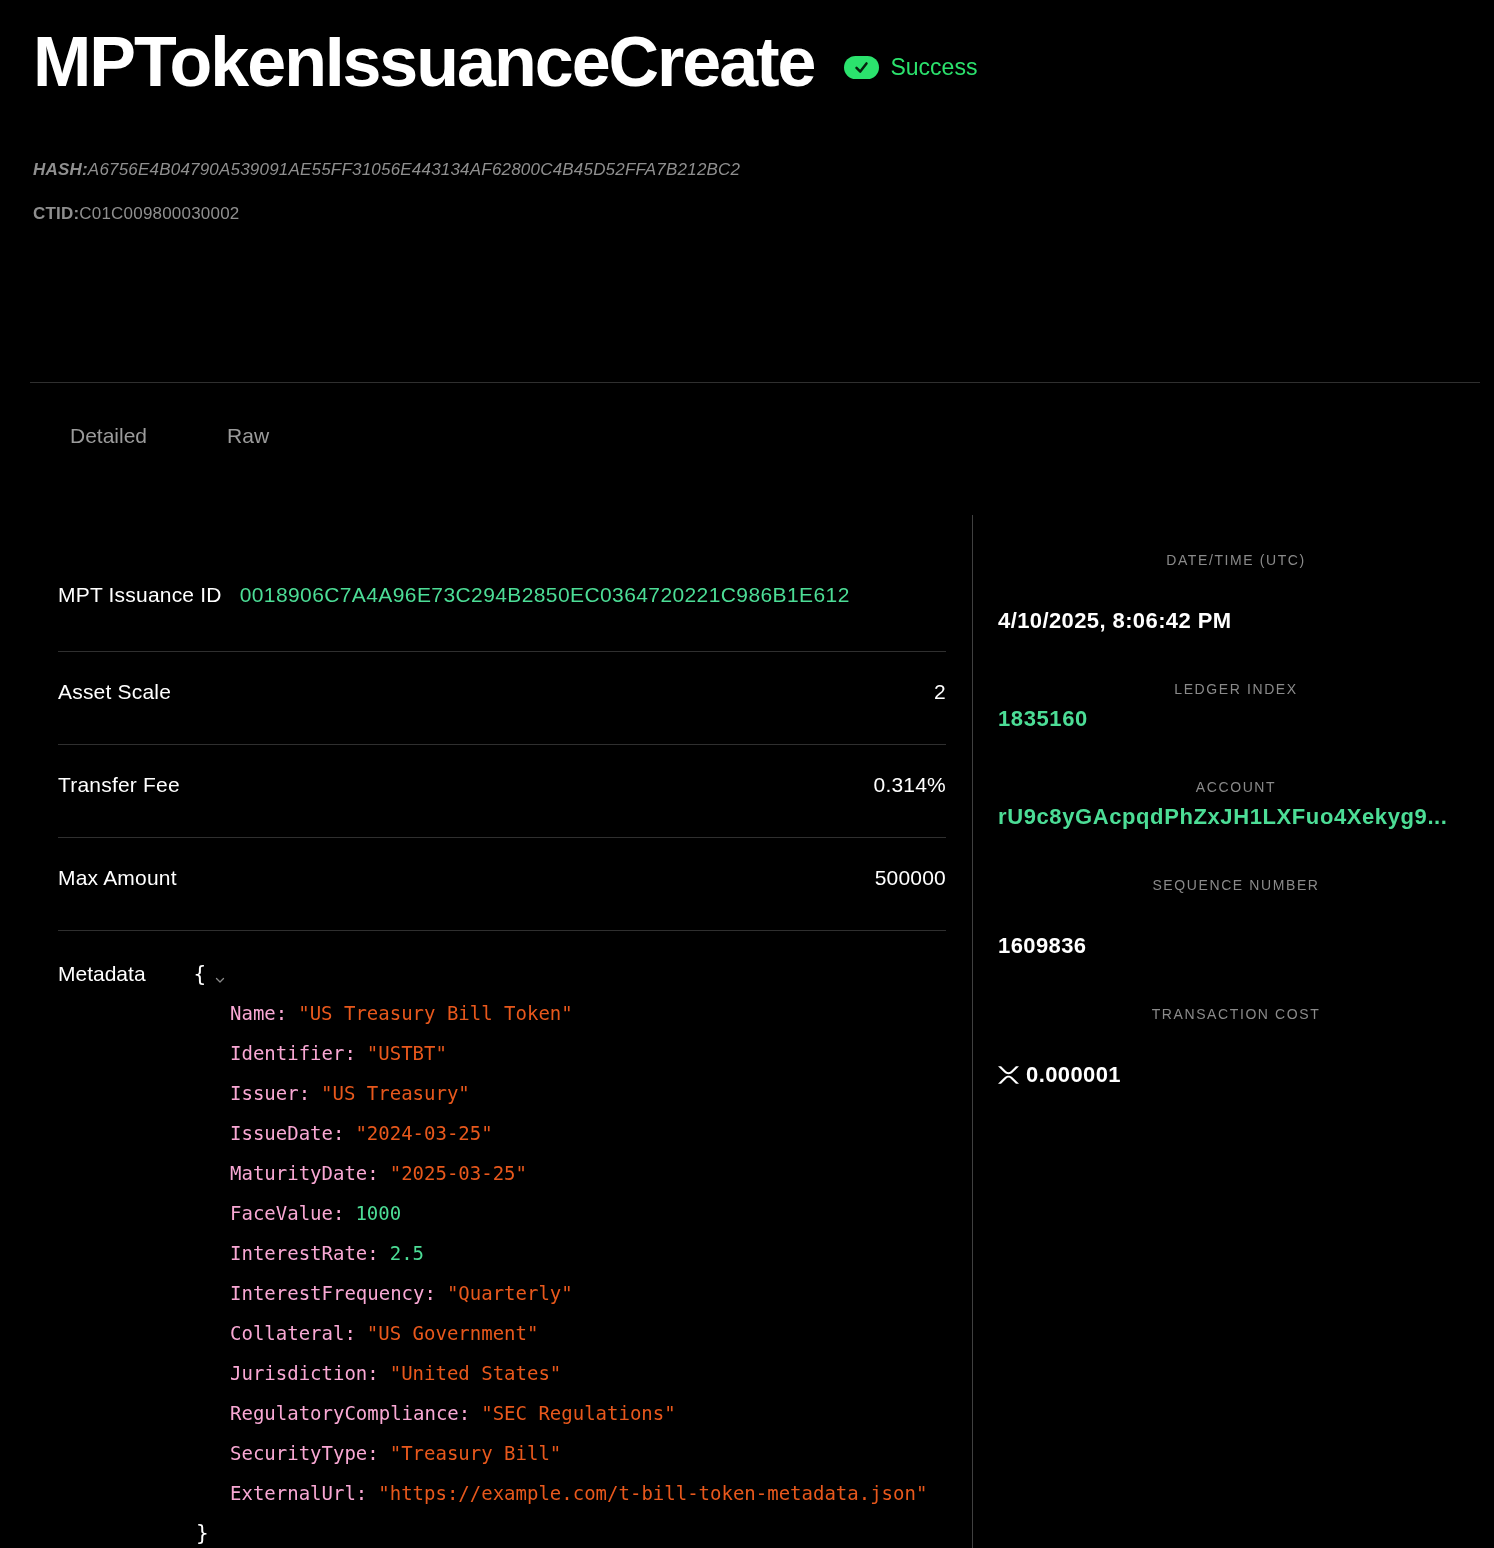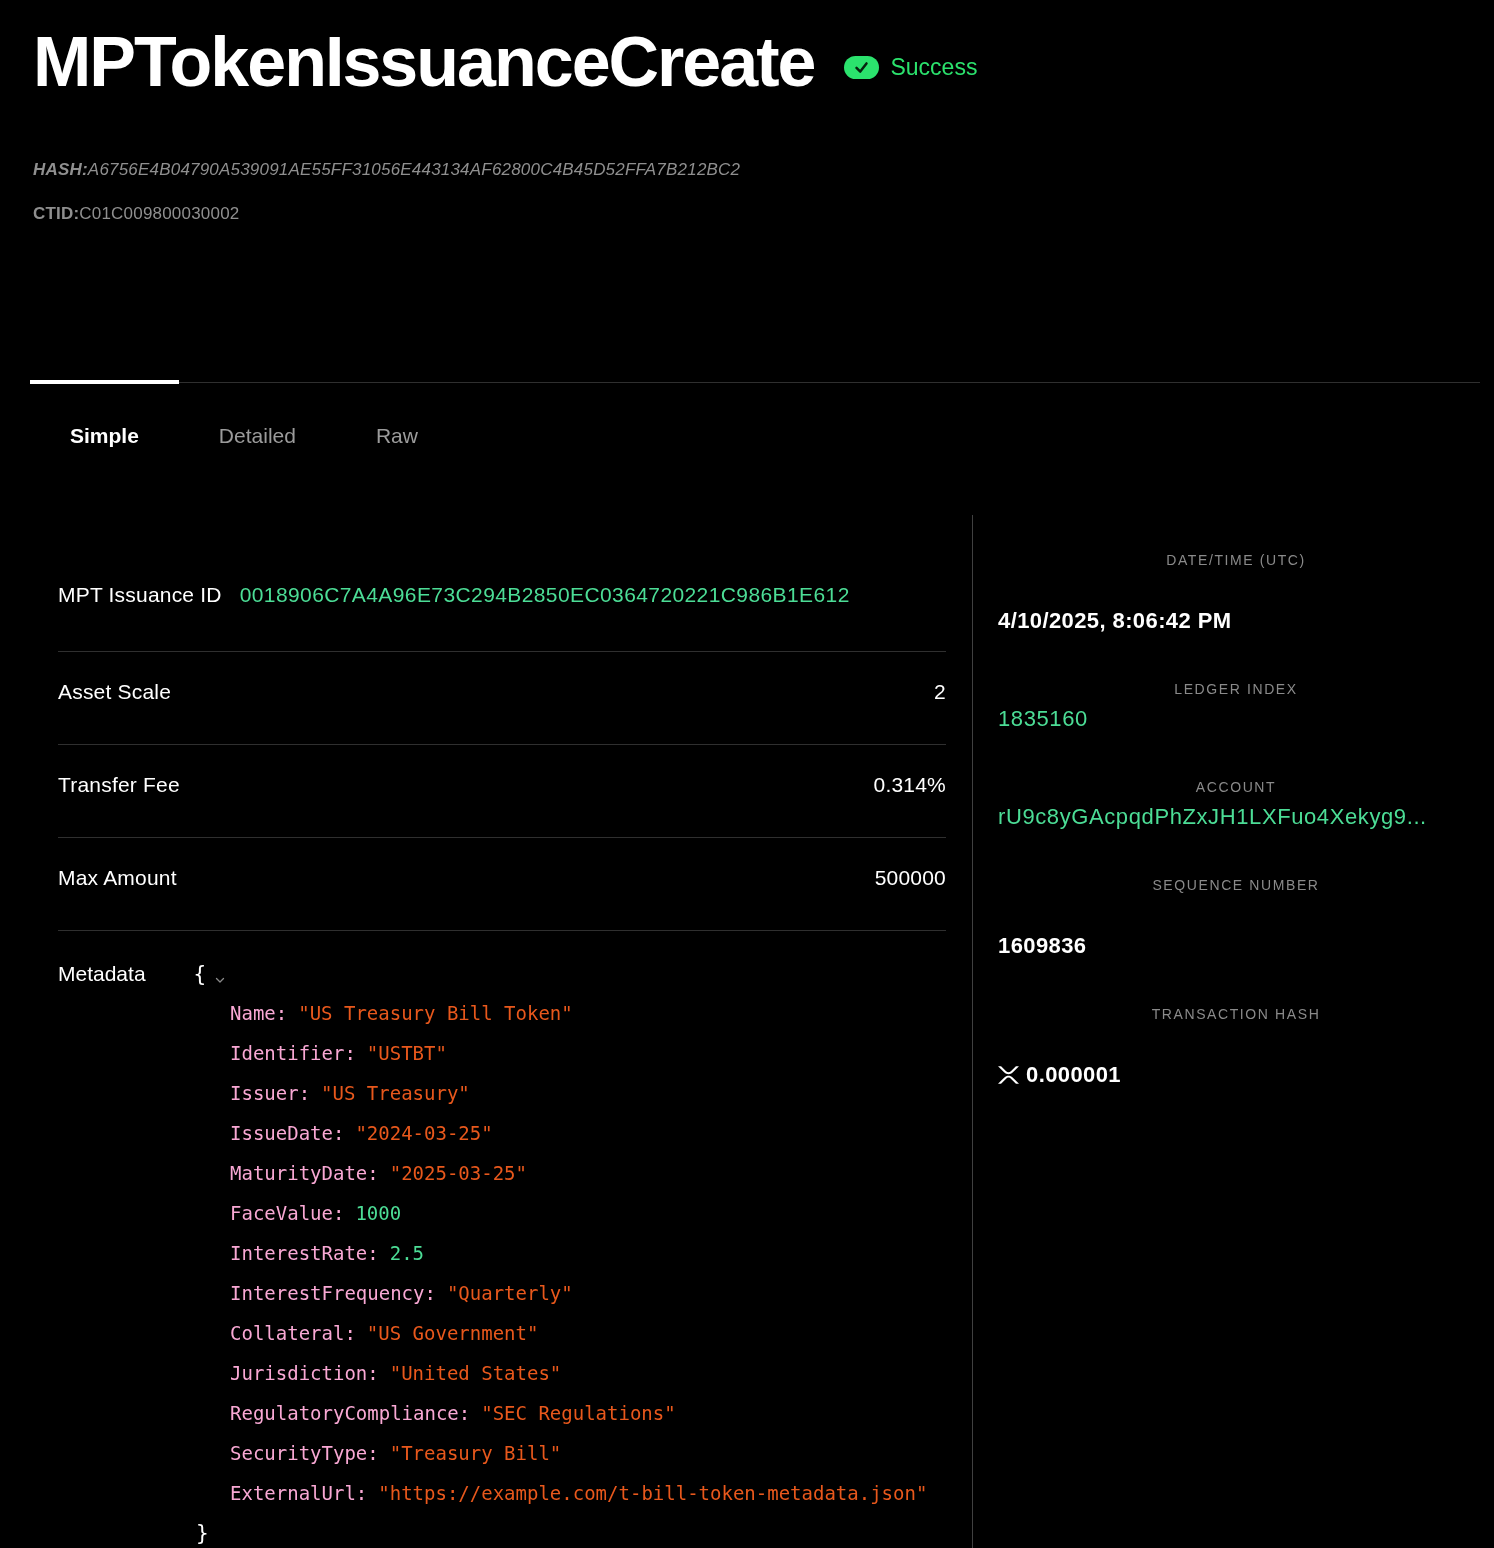--- a/index.html
+++ b/index.html
@@ -55,21 +55,21 @@
   .v { margin-left:11px; }
   .v-str { color:#E8581C; }
   .v-num { color:#4CDD96; }
   .meta-brace-close { font-family:"DejaVu Sans Mono", monospace; font-size:21px; color:#fff; margin-left:138px; line-height:40px; }
 
   
   .side-item { margin-bottom:47px; }
   .side-label { font-size:14px; color:#8a8a8a; letter-spacing:1.6px; margin-bottom:9px;text-align:center; }
   .side-value { font-size:22px; line-height:26px; }
   .side-value.white { color:#fff; font-weight:700; letter-spacing:.4px;margin-top:40px; }
-  .side-value.green { color:#4CDD96; font-weight:400; letter-spacing:.6px; cursor:pointer; }
+  .side-value.green { color:#4CDD96; font-weight:700; letter-spacing:.6px; cursor:pointer; }
   .side-value.cost { display:flex; align-items:center; gap:7px; }
   .xrp-icon { display:inline-flex; }
 </style>
 </head>
 <body>
 
 <div class="title-row">
   <h1 class="page-title">MPTokenIssuanceCreate</h1>
   <div class="status-badge">
     <span class="status-pill">
@@ -82,21 +82,20 @@
 </div>
 
 <div class="hash-row">
   <span class="meta-label-b">HASH:</span><span>A6756E4B04790A539091AE55FF31056E443134AF62800C4B45D52FFA7B212BC2</span>
 </div>
 <div class="ctid-row">
   <span class="meta-label-b">CTID:</span><span>C01C009800030002</span>
 </div>
 
 <div class="tabbar">
-  <div class="tab active">Simple</div>
   <div class="tab">Detailed</div>
   <div class="tab">Raw</div>
 </div>
 
 <div class="main">
 
   <div class="left-col">
 
     <div class="row first inline">
       <span class="row-label">MPT Issuance ID</span>
@@ -164,21 +163,21 @@
       <div class="side-label">ACCOUNT</div>
       <div class="side-value green">rU9c8yGAcpqdPhZxJH1LXFuo4Xekyg9...</div>
     </div>
 
     <div class="side-item">
       <div class="side-label">SEQUENCE NUMBER</div>
       <div class="side-value white">1609836</div>
     </div>
 
     <div class="side-item">
-      <div class="side-label">TRANSACTION HASH</div>
+      <div class="side-label">TRANSACTION COST</div>
       <div class="side-value white cost">
         <span class="xrp-icon">
           <svg width="21" height="18" viewBox="0 0 512 424" fill="#ffffff">
             <path d="M437 0h74L357 152.48c-55.77 55.19-146.19 55.19-202 0L.94 0H75l117 115.83a91.11 91.11 0 0 0 127.91 0Z"></path>
             <path d="M74.05 424H0l155-153.42c55.77-55.19 146.19-55.19 202 0L512 424h-74L320 307.23a91.11 91.11 0 0 0-127.91 0Z"></path>
           </svg>
         </span>
         <span>0.000001</span>
       </div>
     </div>

